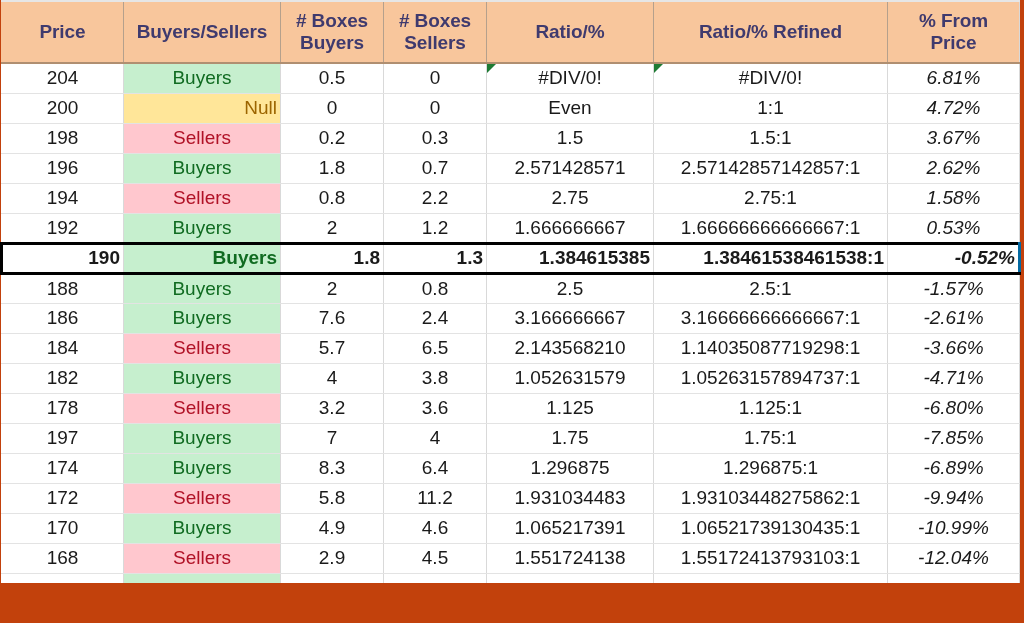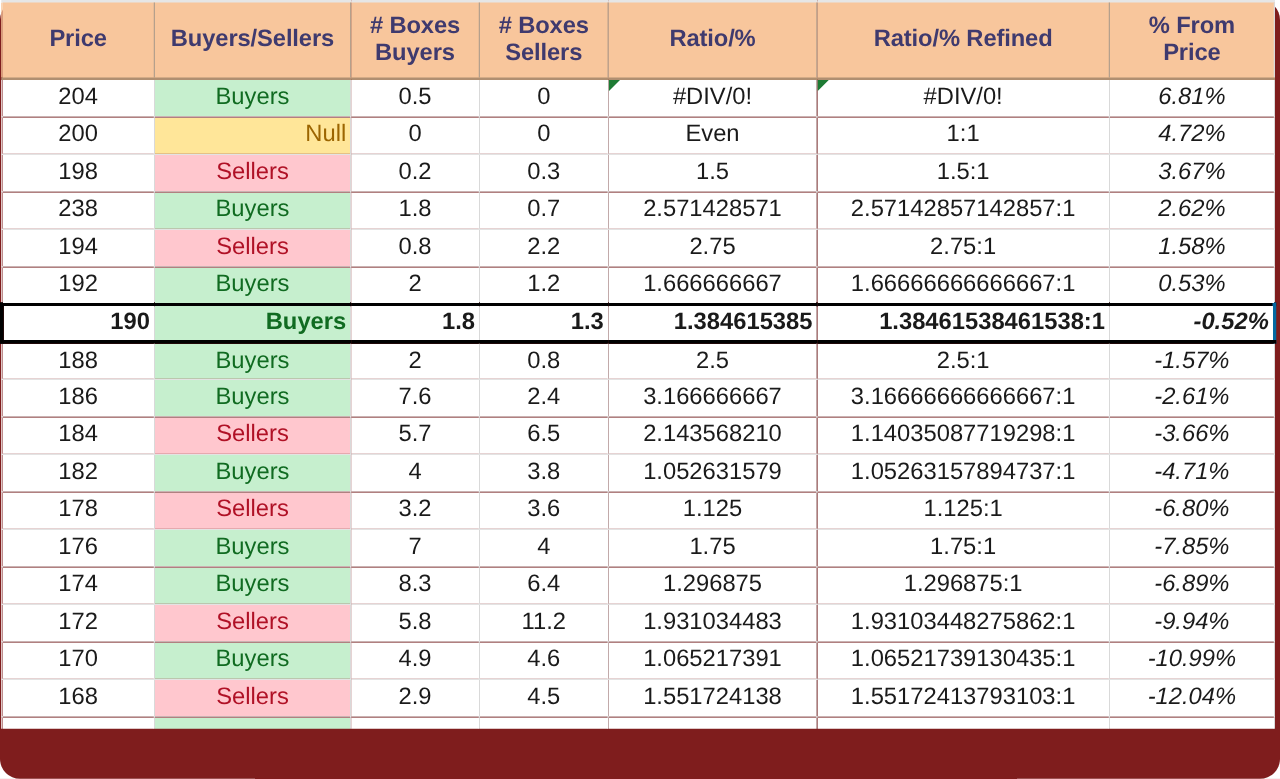--- a/index.html
+++ b/index.html
@@ -13,23 +13,22 @@
     height: 623px;
     overflow: hidden;
     font-family: "Liberation Sans", sans-serif;
     -webkit-font-smoothing: antialiased;
   }
 
   .sheet {
     position: relative;
     width: 1024px;
     height: 623px;
-    background: #7f1d1d;
+    background: #c2410c;
     box-sizing: border-box;
-    border-radius: 16px;
   }
 
   table.grid {
     border-collapse: collapse;
     table-layout: fixed;
     width: 1018px;
     margin: 0;
   }
 
   
@@ -180,21 +179,21 @@
         <tr>
           <td><span>198</span></td>
           <td class="fill-sellers"><span>Sellers</span></td>
           <td><span>0.2</span></td>
           <td><span>0.3</span></td>
           <td><span>1.5</span></td>
           <td><span>1.5:1</span></td>
           <td><span>3.67%</span></td>
         </tr>
         <tr>
-          <td><span>238</span></td>
+          <td><span>196</span></td>
           <td class="fill-buyers"><span>Buyers</span></td>
           <td><span>1.8</span></td>
           <td><span>0.7</span></td>
           <td><span>2.571428571</span></td>
           <td><span>2.57142857142857:1</span></td>
           <td><span>2.62%</span></td>
         </tr>
         <tr>
           <td><span>194</span></td>
           <td class="fill-sellers"><span>Sellers</span></td>
@@ -261,21 +260,21 @@
         <tr>
           <td><span>178</span></td>
           <td class="fill-sellers"><span>Sellers</span></td>
           <td><span>3.2</span></td>
           <td><span>3.6</span></td>
           <td><span>1.125</span></td>
           <td><span>1.125:1</span></td>
           <td><span>-6.80%</span></td>
         </tr>
         <tr>
-          <td><span>176</span></td>
+          <td><span>197</span></td>
           <td class="fill-buyers"><span>Buyers</span></td>
           <td><span>7</span></td>
           <td><span>4</span></td>
           <td><span>1.75</span></td>
           <td><span>1.75:1</span></td>
           <td><span>-7.85%</span></td>
         </tr>
         <tr>
           <td><span>174</span></td>
           <td class="fill-buyers"><span>Buyers</span></td>

